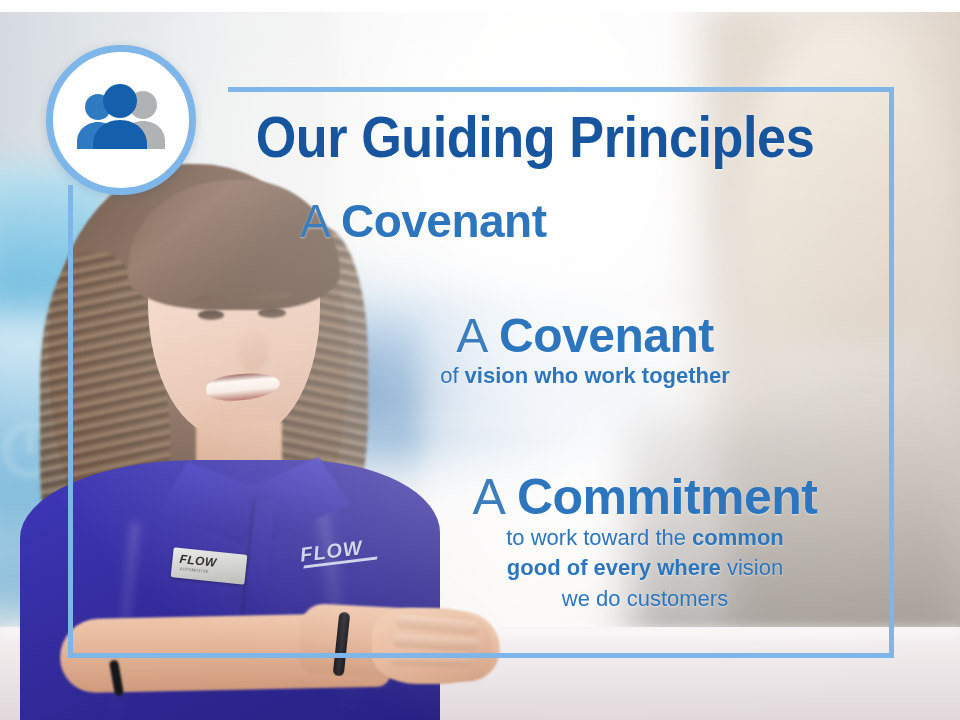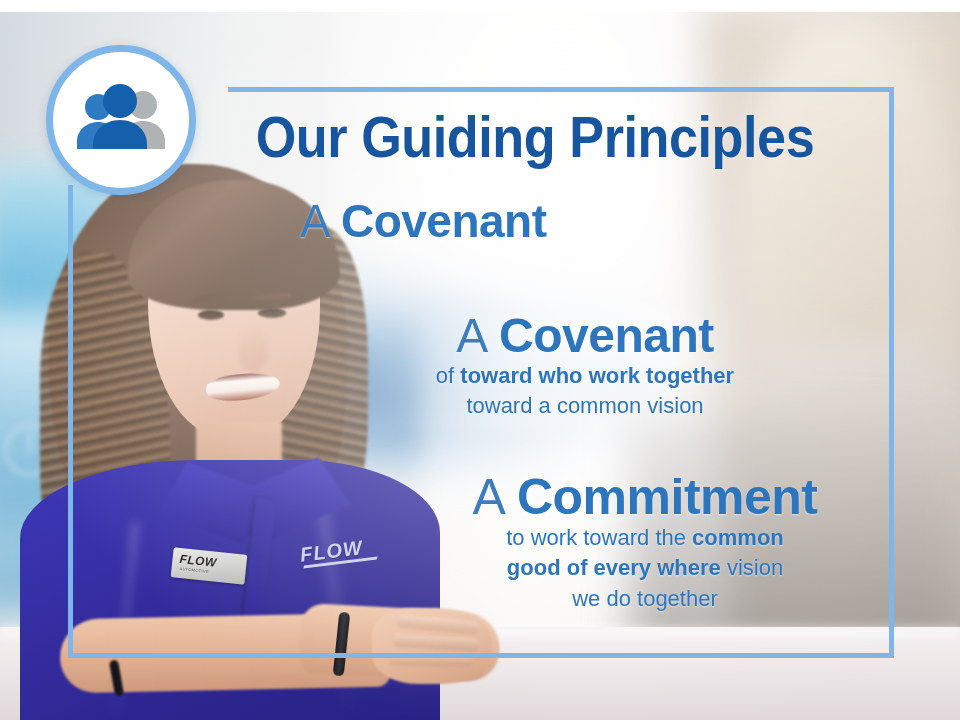--- a/index.html
+++ b/index.html
@@ -678,36 +678,33 @@
       <div class="p-head">
         <span class="art">A </span><span class="word">Covenant</span>
       </div>
     </div>
 
     <div class="principle" id="principle-community">
       <div class="p-head">
         <span class="art">A </span><span class="word">Covenant</span>
       </div>
       <div class="p-sub">
-        <span>of </span><b>toward who work together</b>
-      </div>
-      <div class="p-sub">
-        <span>toward a common vision</span>
+        <span>of </span><b>vision who work together</b>
       </div>
     </div>
 
     <div class="principle" id="principle-commitment">
       <div class="p-head">
         <span class="art">A </span><span class="word">Commitment</span>
       </div>
       <div class="p-sub">
         <span>to work toward the </span><b>common</b>
       </div>
       <div class="p-sub">
         <b>good of every where</b><span> vision</span>
       </div>
       <div class="p-sub">
-        <span>we do together</span>
+        <span>we do customers</span>
       </div>
     </div>
 
   </div>
 </div>
 
 </body></html>

